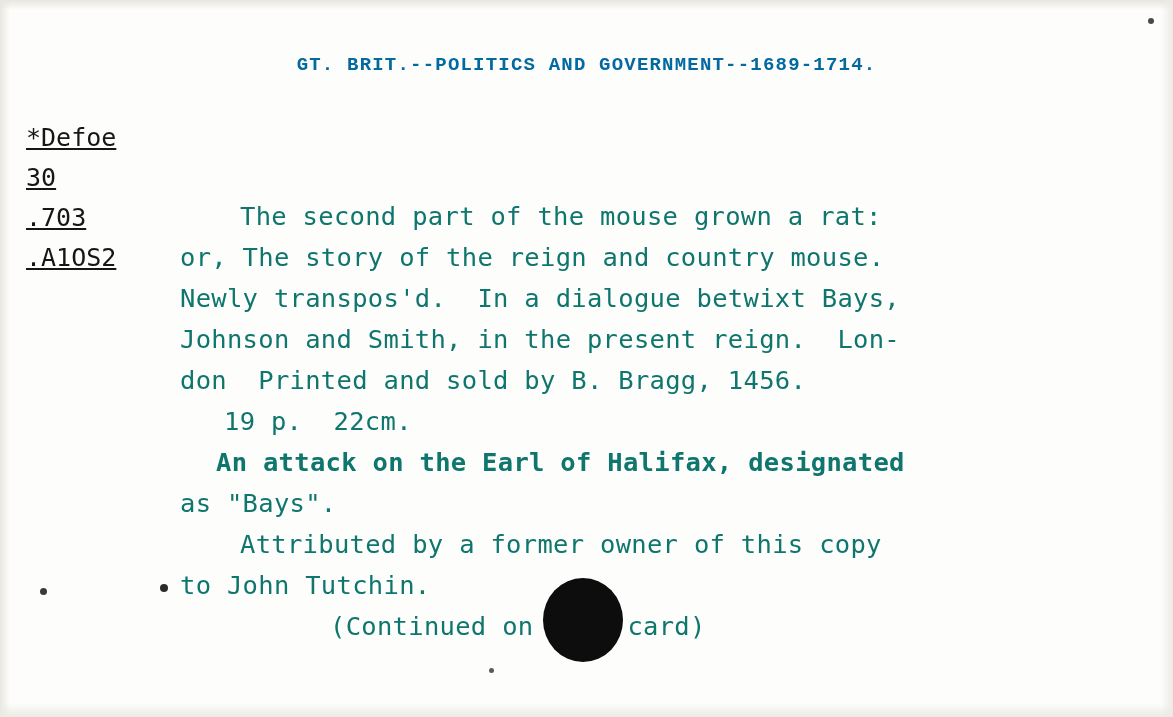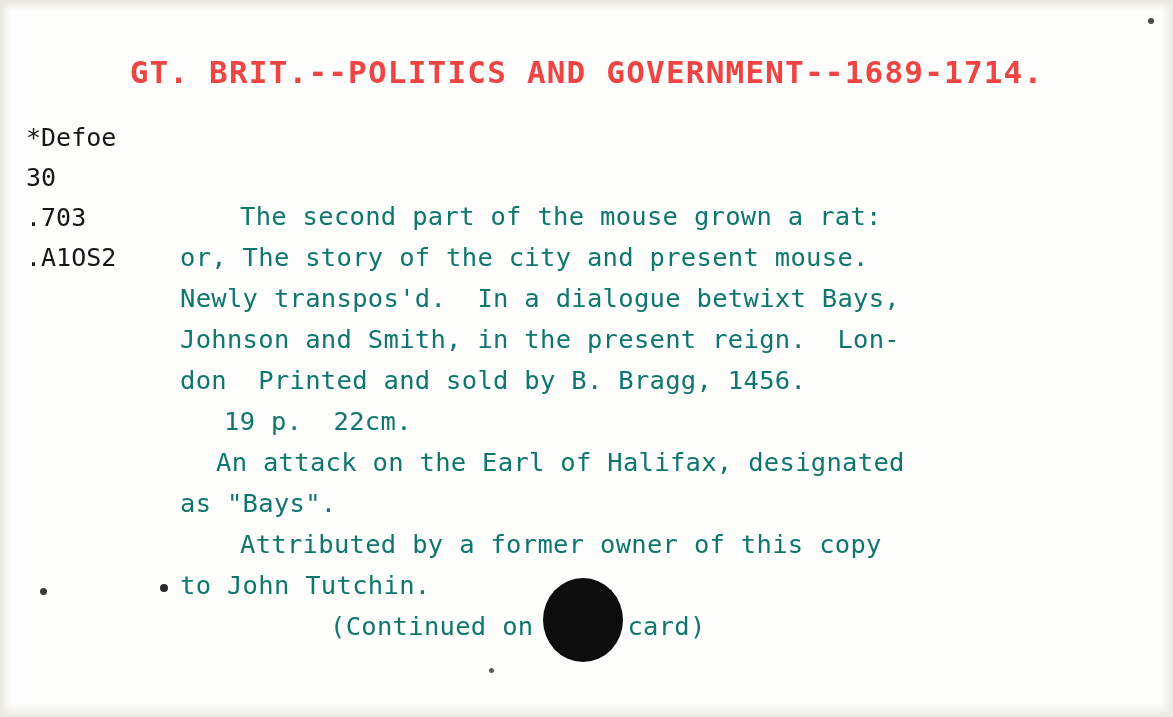--- a/index.html
+++ b/index.html
@@ -45,55 +45,57 @@
     width: 12px;
     background: linear-gradient(to left, #eceae4, rgba(255,255,255,0));
   }
 
   .heading {
     position: absolute;
     top: 54px;
     left: 0;
     width: 100%;
     text-align: center;
-    font-size: 31px;
+    font-size: 19px;
     letter-spacing: 1.2px;
     font-weight: 600;
-    color: #ef4444;
+    color: #0369a1;
     white-space: nowrap;
+    font-family: Liberation Mono, monospace;
   }
 
   .callnumber {
     position: absolute;
     left: 26px;
     top: 118px;
     width: 170px;
     font-size: 25px;
     line-height: 40px;
     color: #161616;
+    text-decoration: underline;
   }
   .callnumber div { white-space: nowrap; }
 
   .body-text {
     position: absolute;
     left: 180px;
     top: 196px;
     width: 960px;
     font-size: 25.5px;
     line-height: 41px;
     color: #0f766e;
     letter-spacing: 0.3px;
   }
   .body-text p {
     margin: 0;
     white-space: pre-wrap;
   }
   .indent-1 { text-indent: 60px; }
   .indent-2 { text-indent: 44px; }
-  .indent-3 { text-indent: 36px; }
+  .indent-3 { text-indent: 36px; font-weight: bold; }
   .indent-4 { text-indent: 150px; }
 
   .punch-hole {
     position: absolute;
     left: 543px;
     top: 578px;
     width: 80px;
     height: 84px;
     background: #0d0d0d;
     border-radius: 50%;
@@ -150,21 +152,21 @@
 
   <div class="callnumber">
     <div>*Defoe</div>
     <div>30</div>
     <div>.703</div>
     <div>.A1OS2</div>
   </div>
 
   <div class="body-text">
     <p class="indent-1">The second part of the mouse grown a rat:</p>
-    <p>or, The story of the city and present mouse.</p>
+    <p>or, The story of the reign and country mouse.</p>
     <p>Newly transpos'd.  In a dialogue betwixt Bays,</p>
     <p>Johnson and Smith, in the present reign.  Lon-</p>
     <p>don  Printed and sold by B. Bragg, 1456.</p>
     <p class="indent-2">19 p.  22cm.</p>
     <p class="indent-3">An attack on the Earl of Halifax, designated</p>
     <p>as "Bays".</p>
     <p class="indent-1">Attributed by a former owner of this copy</p>
     <p>to John Tutchin.</p>
     <p class="indent-4">(Continued on next card)</p>
   </div>

